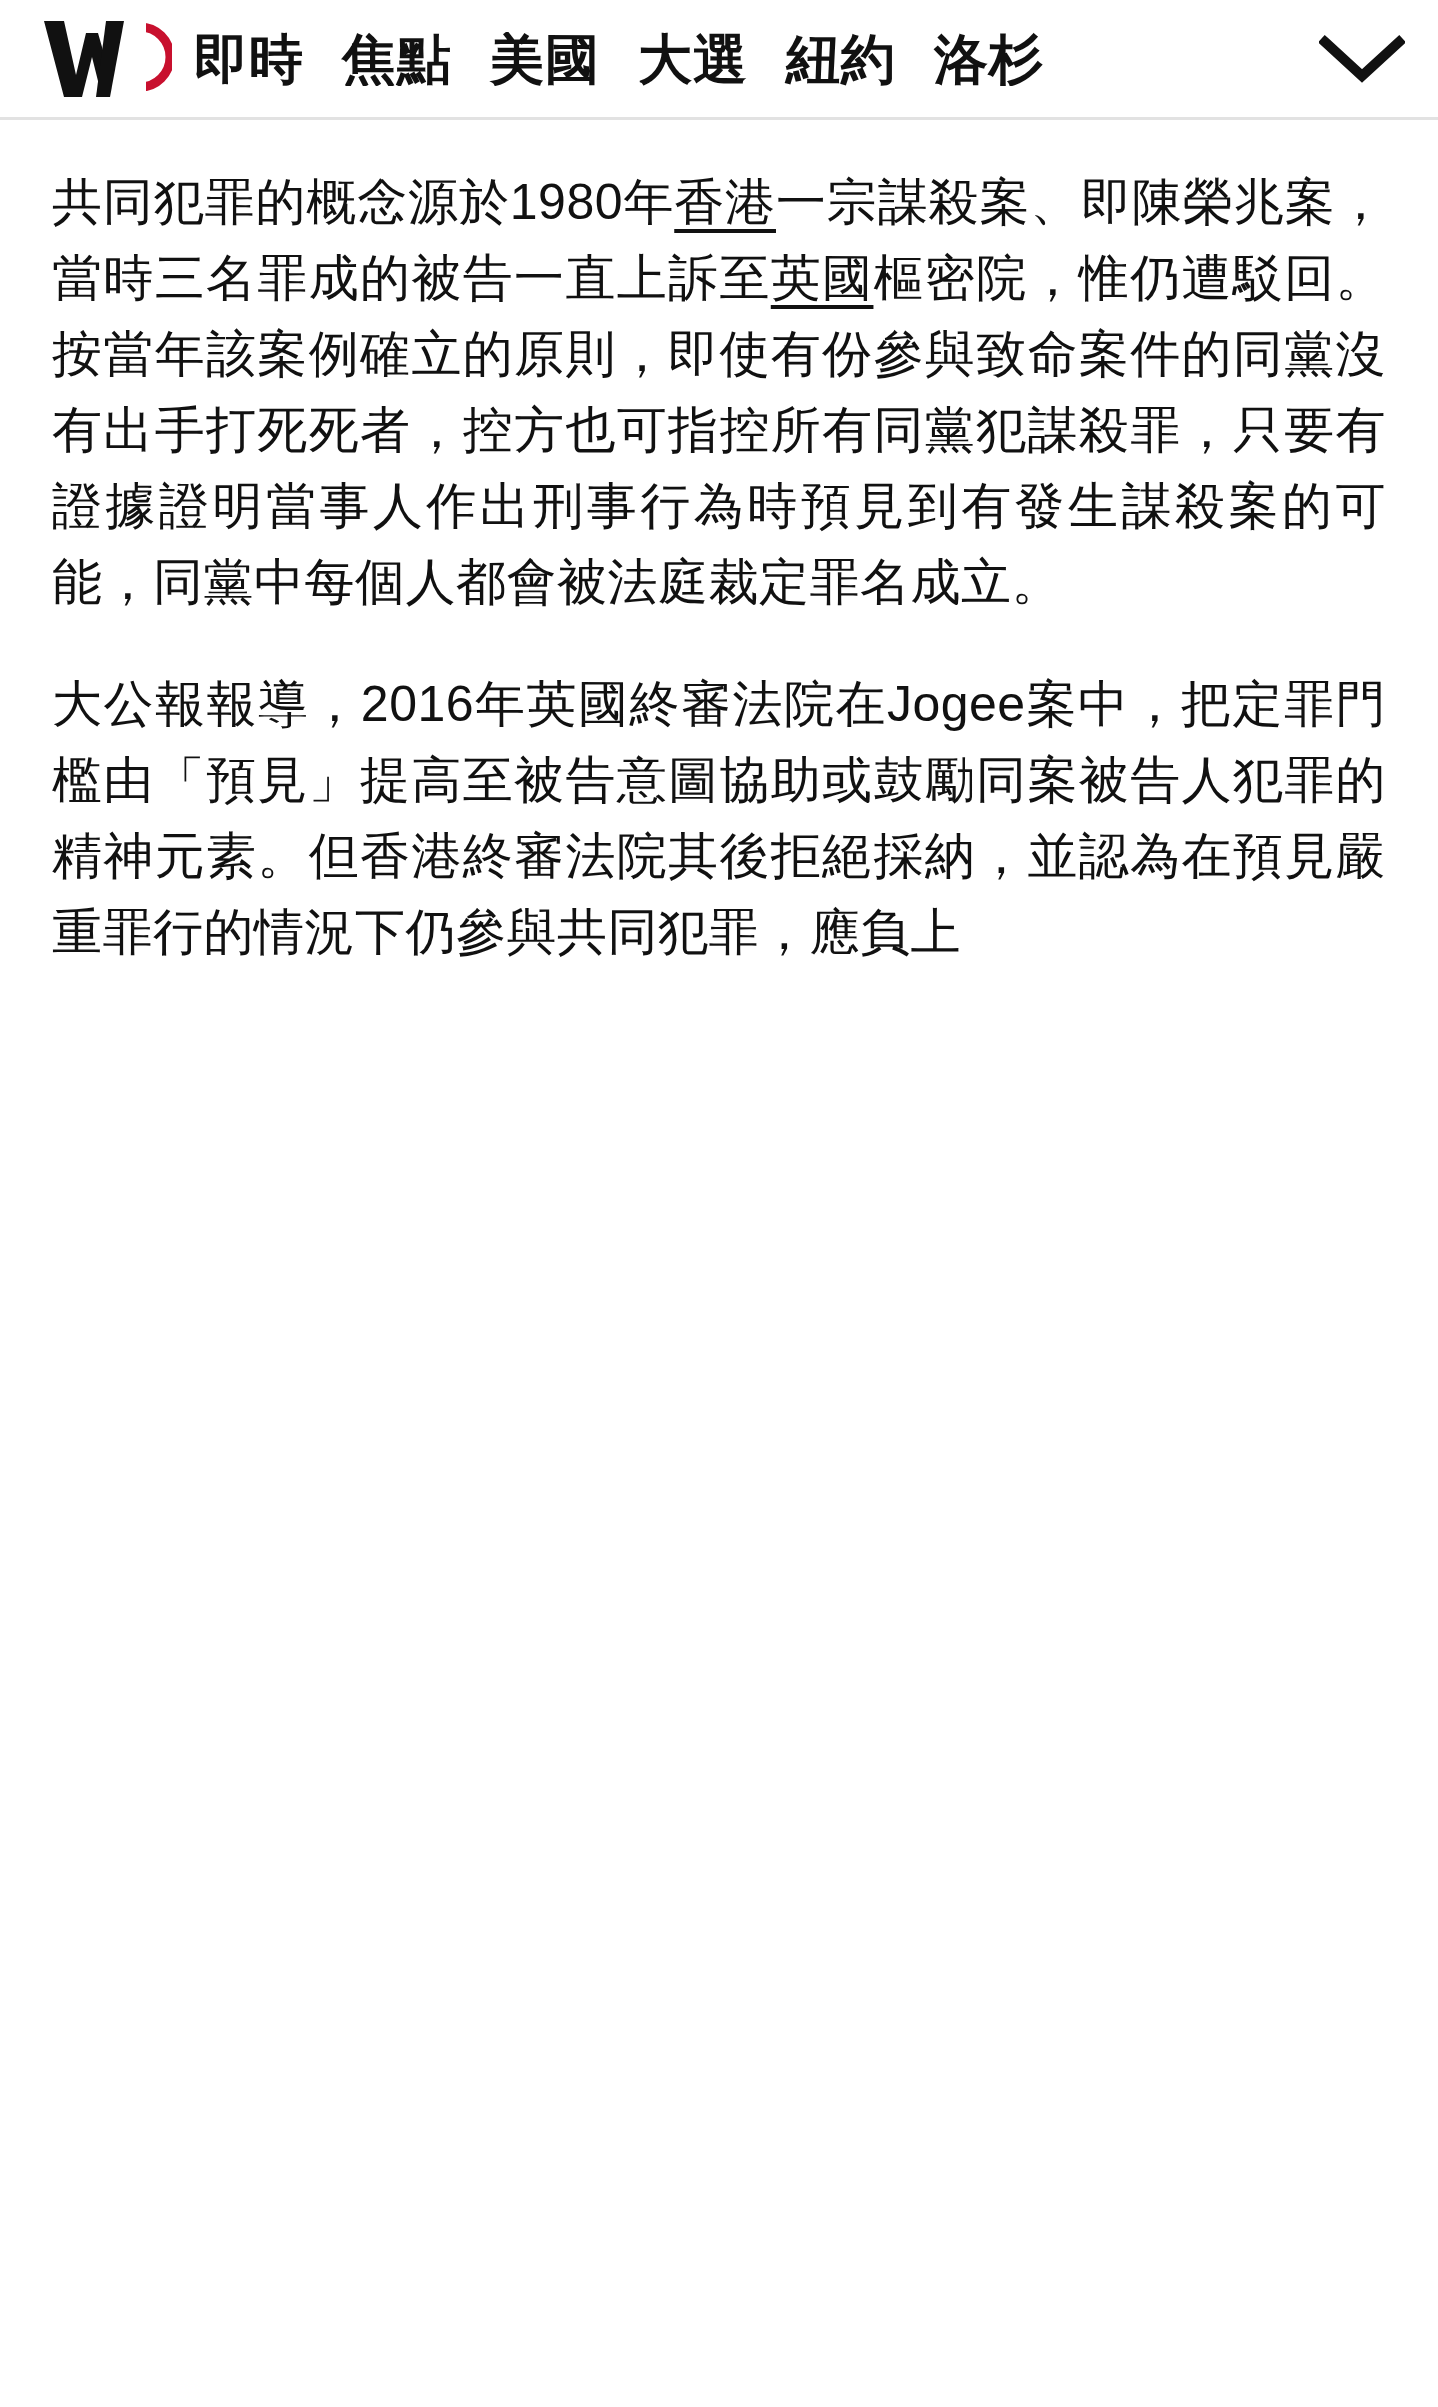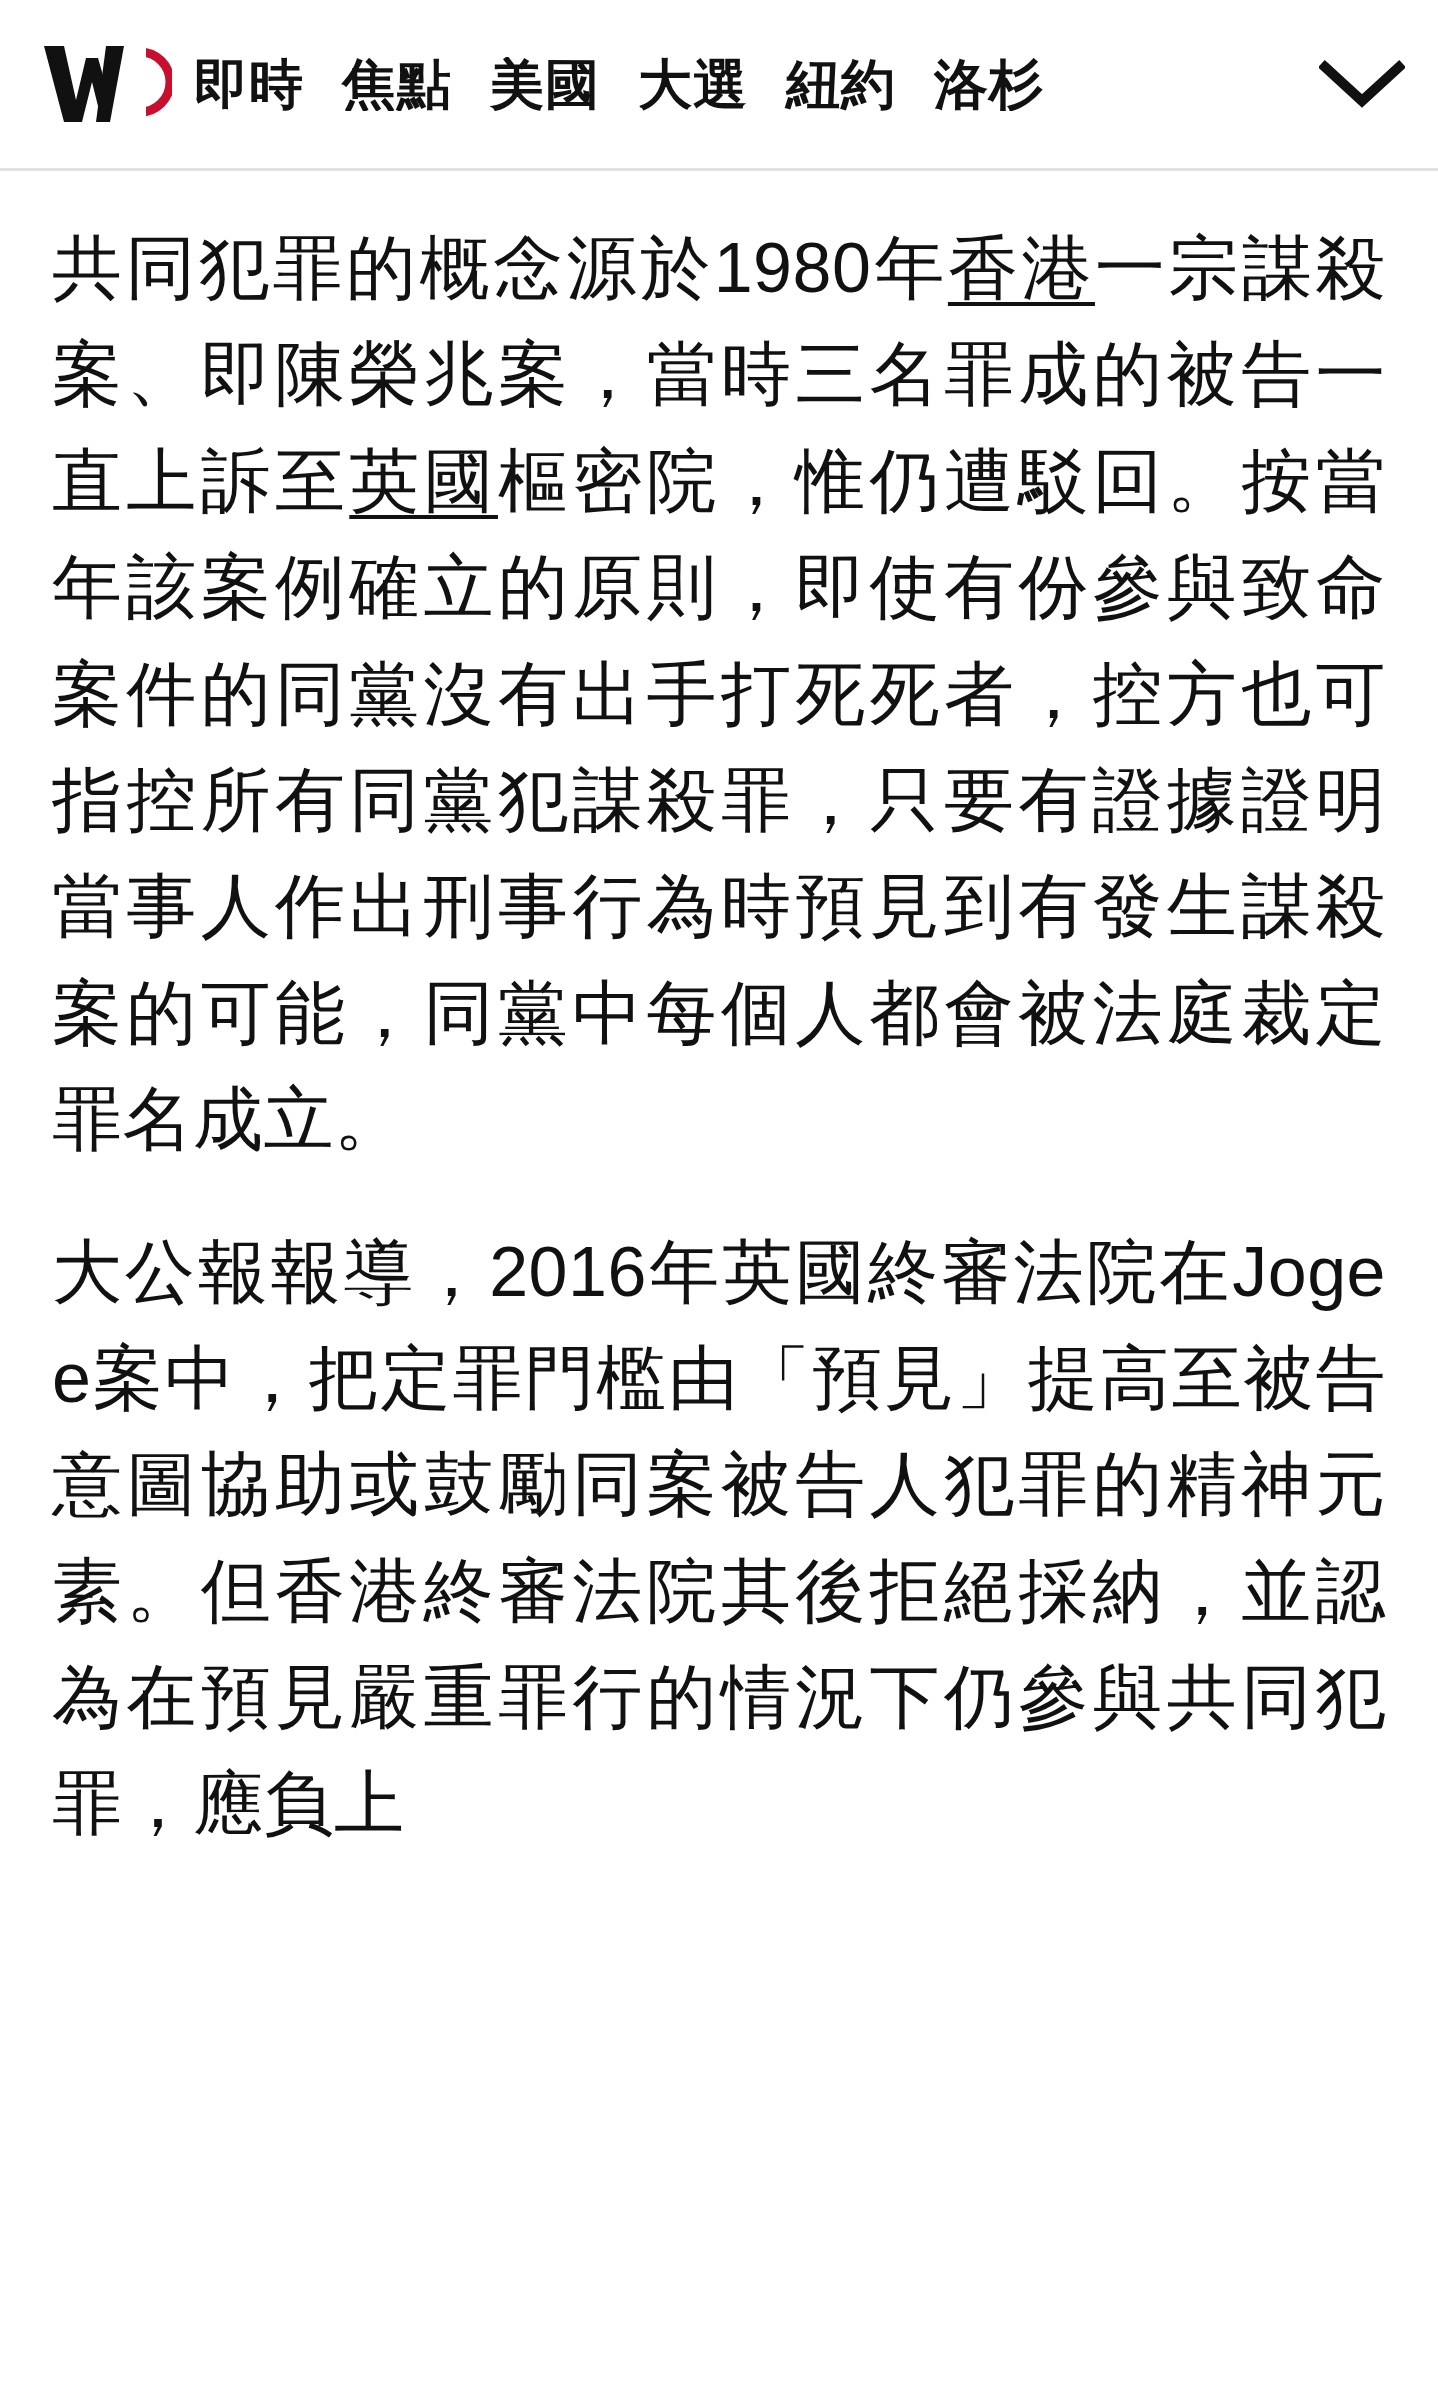--- a/index.html
+++ b/index.html
@@ -11,21 +11,21 @@
     width: 1438px;
     height: 2407px;
     font-family: "Liberation Sans", "DejaVu Sans", sans-serif;
     color: #111111;
     overflow: hidden;
   }
 
   
   .header {
     position: relative;
-    height: 171px;
+    height: 120px;
     background: #ffffff;
     display: flex;
     align-items: center;
     padding: 0 30px 0 40px;
     box-sizing: border-box;
     border-bottom: 3px solid #e2e2e2;
   }
 
   .logo {
     width: 132px;
@@ -64,21 +64,21 @@
     margin-left: 6px;
   }
   .chev svg { display: block; }
 
   
   .article {
     padding: 44px 52px 0 52px;
     box-sizing: border-box;
   }
   .para {
-    font-size: 70px;
+    font-size: 50px;
     line-height: 1.52;
     letter-spacing: 0.5px;
     color: #111111;
     margin: 0 0 46px 0;
     text-align: justify;
     word-break: break-all;
   }
   .para:last-child { margin-bottom: 0; }
 
   a.inline-link {

